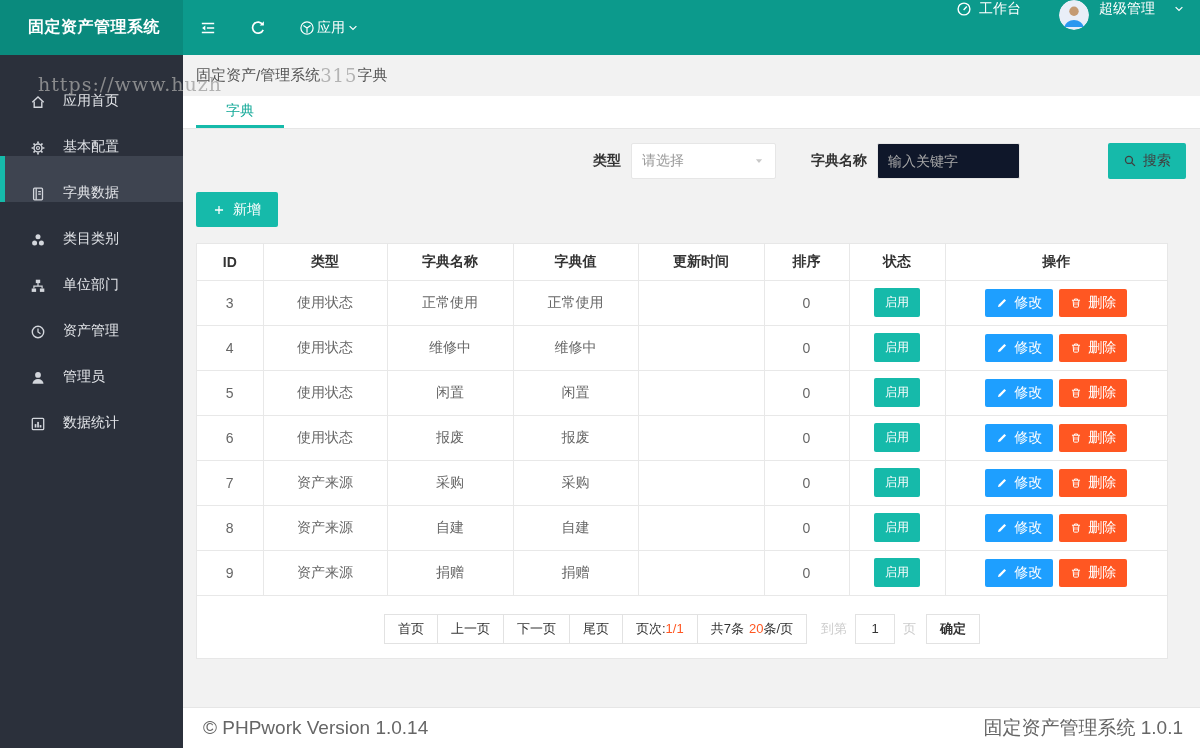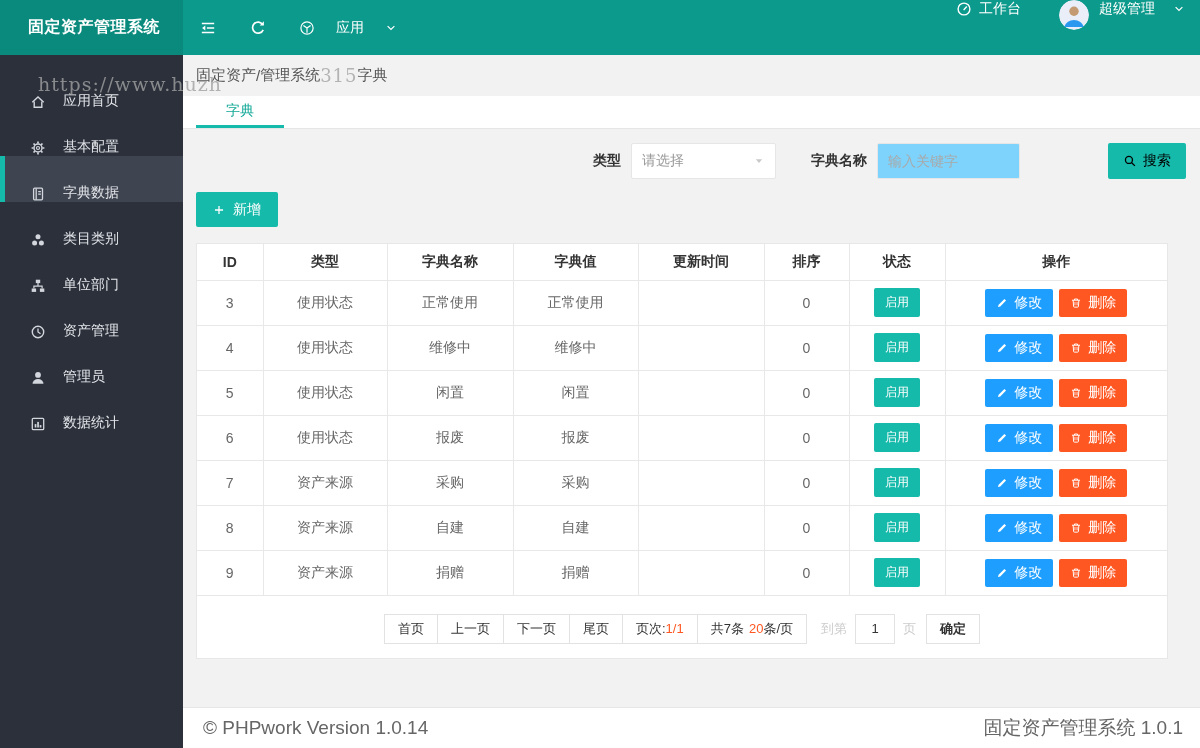--- a/index.html
+++ b/index.html
@@ -4,21 +4,21 @@
 <style>
   * { margin:0; padding:0; box-sizing:border-box; }
   html,body { background:#e9e9e9; }
   body { font-family:"Liberation Sans","DejaVu Sans",sans-serif; }
   .screen { position:relative; width:1200px; height:748px; background:#f2f2f2; overflow:hidden; display:flex; flex-direction:column; }
 
   
   .topbar { height:55px; background:#0c9a8c; display:flex; align-items:stretch; color:#fff; flex-shrink:0; }
   .logo { width:183px; background:#0a8a7d; display:flex; align-items:center; padding-left:28px; font-size:16px; font-weight:bold; letter-spacing:.5px; flex-shrink:0; }
   .top-icon-btn { width:50px; display:flex; justify-content:center; align-items:center; cursor:pointer; }
-  .app-menu { display:flex; align-items:center; gap:21px; padding:8px 16px; font-size:14px; cursor:pointer; }
+  .app-menu { display:flex; align-items:center; gap:2px; padding:8px 16px; font-size:14px; cursor:pointer; }
   .topbar-right { margin-left:auto; display:flex; align-items:flex-start; padding-right:15px; }
   .workbench { display:flex; align-items:center; gap:7px; font-size:14px; padding:0 16px; cursor:pointer; }
   .avatar { width:30px; height:30px; border-radius:50%; overflow:hidden; margin:0 10px 0 22px; cursor:pointer; }
   .user-menu { display:flex; align-items:center; gap:18px; font-size:14px; cursor:pointer; }
 
   
   .icn { display:inline-flex; align-items:center; justify-content:center; }
   .icn svg { width:100%; height:100%; display:block; }
   .i18 { width:18px; height:18px; } .i16 { width:16px; height:16px; }
   .i14 { width:14px; height:14px; } .i12 { width:12px; height:12px; }
@@ -39,23 +39,23 @@
 
   .tabbar { height:33px; background:#fff; border-bottom:1px solid #e6e6e6; display:flex; padding-left:13px; }
   .tab { min-width:88px; display:flex; align-items:center; justify-content:center; font-size:14px; color:#666; cursor:pointer; }
   .tab.active { color:#10a897; border-bottom:3px solid #16baaa; }
 
   .content { padding:14px 14px 0 13px; }
   .filter-row { display:flex; align-items:center; justify-content:flex-end; height:36px; margin-bottom:13px; }
   .filter-label { font-weight:bold; color:#333; font-size:14px; margin-right:10px; white-space:nowrap; }
   .select-box { width:145px; height:36px; background:#fff; border:1px solid #e6e6e6; border-radius:2px; display:flex; align-items:center; justify-content:space-between; padding:0 10px; color:#999; font-size:14px; margin-right:35px; cursor:pointer; }
   .select-box .icn { color:#c8c8c8; width:12px; height:12px; }
-  .text-input { width:143px; height:36px; border:1px solid #e6e6e6; border-radius:2px; padding:0 10px; font-size:14px; color:#666; background:#7dd3fc; outline:none; }
+  .text-input { width:143px; height:36px; border:1px solid #e6e6e6; border-radius:2px; padding:0 10px; font-size:14px; color:#666; background:#0f172a; outline:none; }
   .text-input::placeholder { color:#a9a9a9; }
-  .search-btn { margin-left:88px; height:36px; padding:0 15px; background:#16baaa; border:none; border-radius:2px; color:#000000; font-size:14px; display:inline-flex; align-items:center; gap:6px; cursor:pointer; }
+  .search-btn { margin-left:88px; height:36px; padding:0 15px; background:#16baaa; border:none; border-radius:2px; color:#404040; font-size:14px; display:inline-flex; align-items:center; gap:6px; cursor:pointer; }
 
   .add-btn { height:35px; padding:0 17px; background:#16baaa; border:none; border-radius:2px; color:#fff; font-size:14px; display:inline-flex; align-items:center; gap:8px; cursor:pointer; margin-bottom:16px; }
 
   
   .card { width:972px; background:#fff; border:1px solid #e7e7e7; padding-bottom:14px; }
   table { width:100%; border-collapse:collapse; table-layout:fixed; }
   th { height:36px; font-size:14px; color:#333; font-weight:bold; text-align:center; background:#fff;
        border-bottom:1px solid #e8e8e8; border-right:1px solid #e8e8e8; }
   td { height:45px; text-align:center; font-size:14px; color:#666;
        border-bottom:1px solid #e8e8e8; border-right:1px solid #e8e8e8; background:#fff; }

